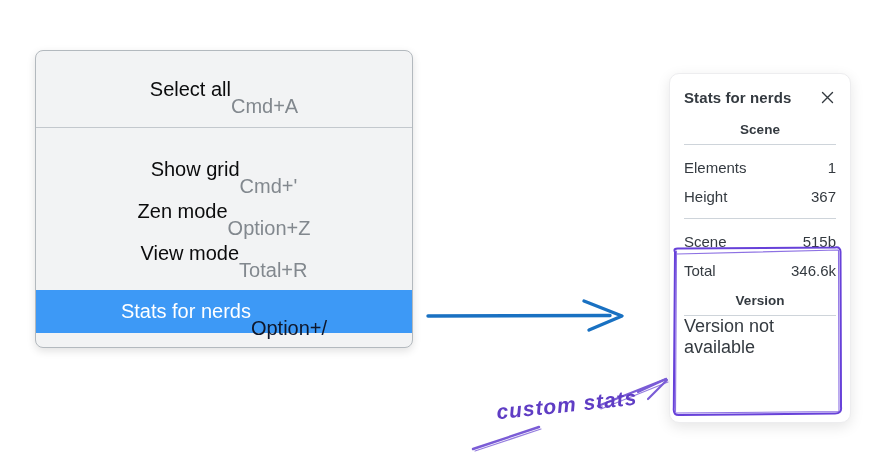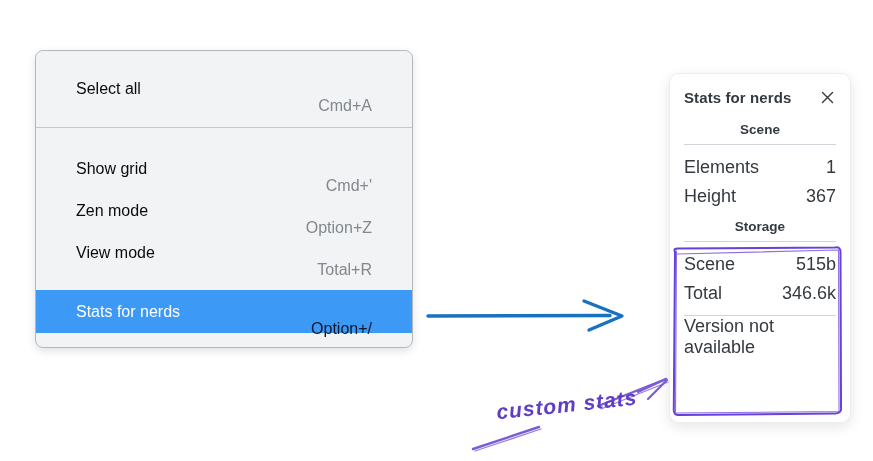--- a/index.html
+++ b/index.html
@@ -11,43 +11,43 @@
   .menu {
     position:absolute; left:35px; top:50px; width:378px; height:298px;
     background:#f2f3f4; border:1px solid #b3b9be; border-radius:8px;
     box-shadow:0 3px 8px rgba(0,0,0,0.12);
     overflow:hidden;
   }
   .menu-group-1 { padding-top:16px; padding-bottom:16px; }
   .menu-group-2 { padding-top:20px; }
   .menu-divider { height:0; border-top:1px solid #c3c8cd; }
   .menu-row {
-    height:42px; display:flex; align-items:center; justify-content:space-between;
-    padding:0 40px; font-size:16px; color:#0b0b0c; cursor:default;
+    height:42px; display:flex; align-items:center; justify-content:center;
+    padding:0 40px; font-size:20px; color:#0b0b0c; cursor:default;
   }
   .menu-group-1 .menu-row { height:44px; }
   .menu-row .shortcut { color:#82888e;margin-top:34px; }
   .menu-row.highlighted {
     margin-top:16px; height:43px; background:#3d99f6; color:#ffffff;
   }
   .menu-row.highlighted .shortcut { color:#0f172a; }
 
   
   .stats-panel {
     position:absolute; left:669px; top:73px; width:182px; height:350px;
     background:#ffffff; border:1px solid #ededef; border-radius:10px;
     box-shadow:0 4px 14px rgba(0,0,0,0.10);
     padding:14px 14px 12px 14px; color:#343a40;
   }
   .stats-header { display:flex; align-items:center; justify-content:space-between; margin-bottom:16px; }
   .stats-title { font-size:15px; font-weight:bold; letter-spacing:.1px; }
   .close-btn { width:18px; height:18px; display:flex; align-items:center; justify-content:center; cursor:pointer; }
   .section-heading { text-align:center; font-size:13.5px; font-weight:bold; margin-top:8px; }
   .rule { border-top:1px solid #ced4da; margin:7px 0 8px 0; }
-  .stat-row { display:flex; justify-content:space-between; font-size:18px; height:29px; align-items:center; }
+  .stat-row { display:flex; justify-content:space-between; font-size:15px; height:29px; align-items:center; }
   .stat-note { font-size:18px; height:25px; display:flex; align-items:center; }
 
   
   .overlay { position:absolute; left:0; top:0; width:873px; height:461px; pointer-events:none; }
 
   
   .annotation-label {
     position:absolute; left:496px; top:392px; width:160px;
     font-size:21px; font-style:italic; font-weight:bold; color:#5f3dc4;
     transform:rotate(-6deg); letter-spacing:1px; pointer-events:none;
@@ -100,31 +100,31 @@
     <div class="rule"></div>
     <div class="stat-row">
       <span>Elements</span>
       <span>1</span>
     </div>
     <div class="stat-row">
       <span>Height</span>
       <span>367</span>
     </div>
 
-    <div class="section-heading">Storage</div>
     <div class="rule"></div>
     <div class="stat-row">
       <span>Scene</span>
       <span>515b</span>
     </div>
     <div class="stat-row">
       <span>Total</span>
       <span>346.6k</span>
     </div>
 
+    <div class="section-heading">Version</div>
     <div class="rule"></div>
     <div class="stat-note">Version not available</div>
   </div>
 
   <svg class="overlay" viewBox="0 0 873 461">
 
     <g stroke="#1971c2" stroke-width="3.4" fill="none" stroke-linecap="round" stroke-linejoin="round">
       <path d="M428 316 L610 315.5"></path>
       <path d="M584 301 L622 316 L589 330"></path>
     </g>

